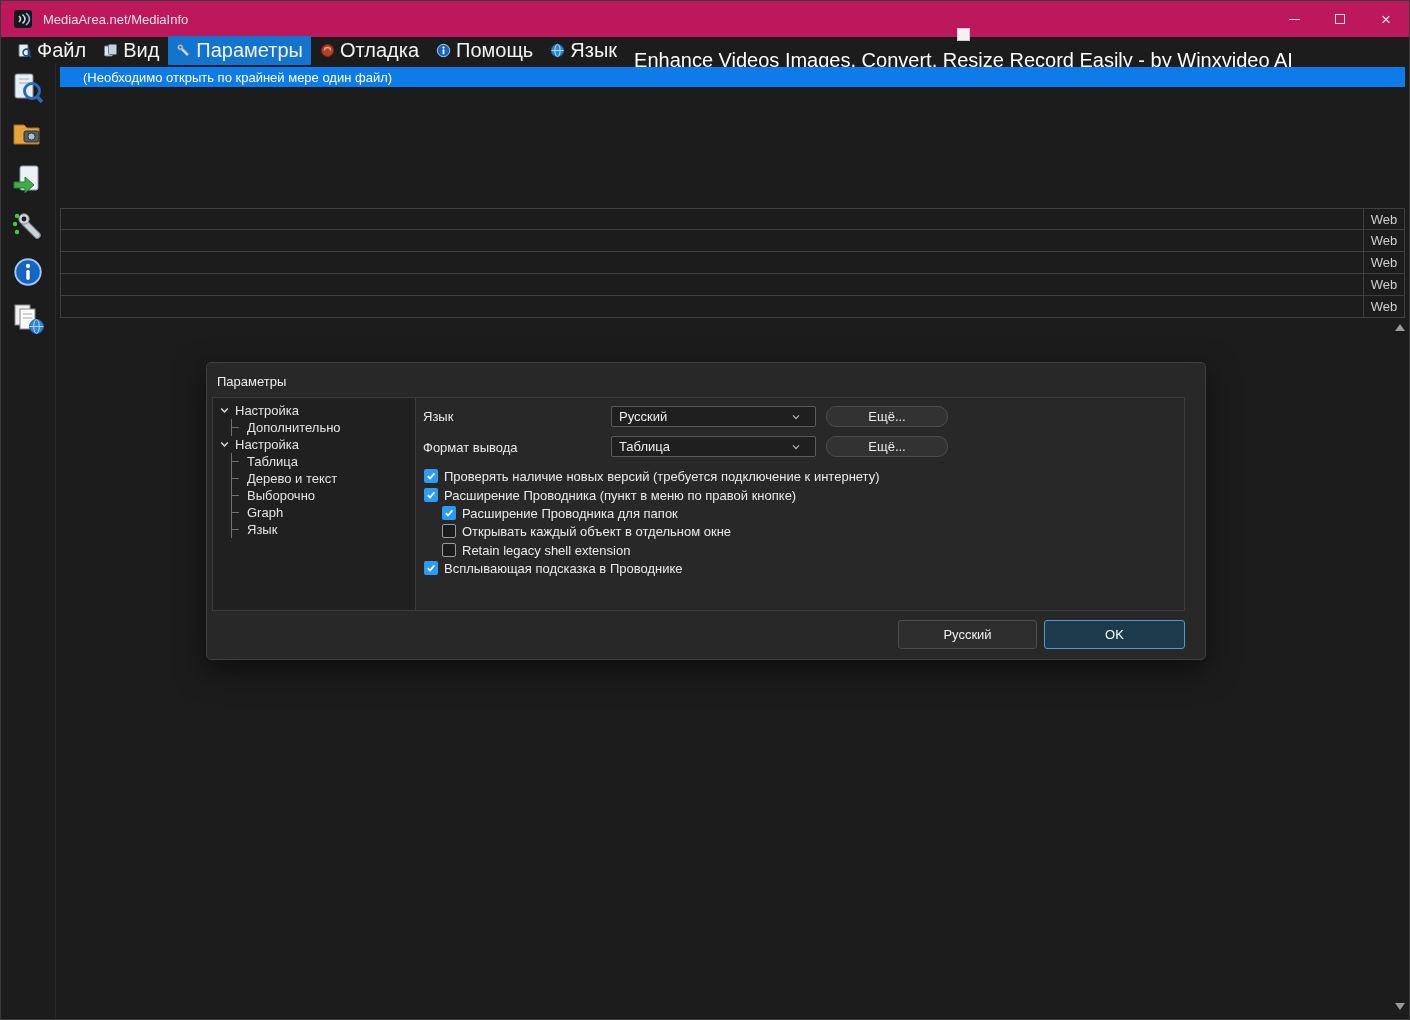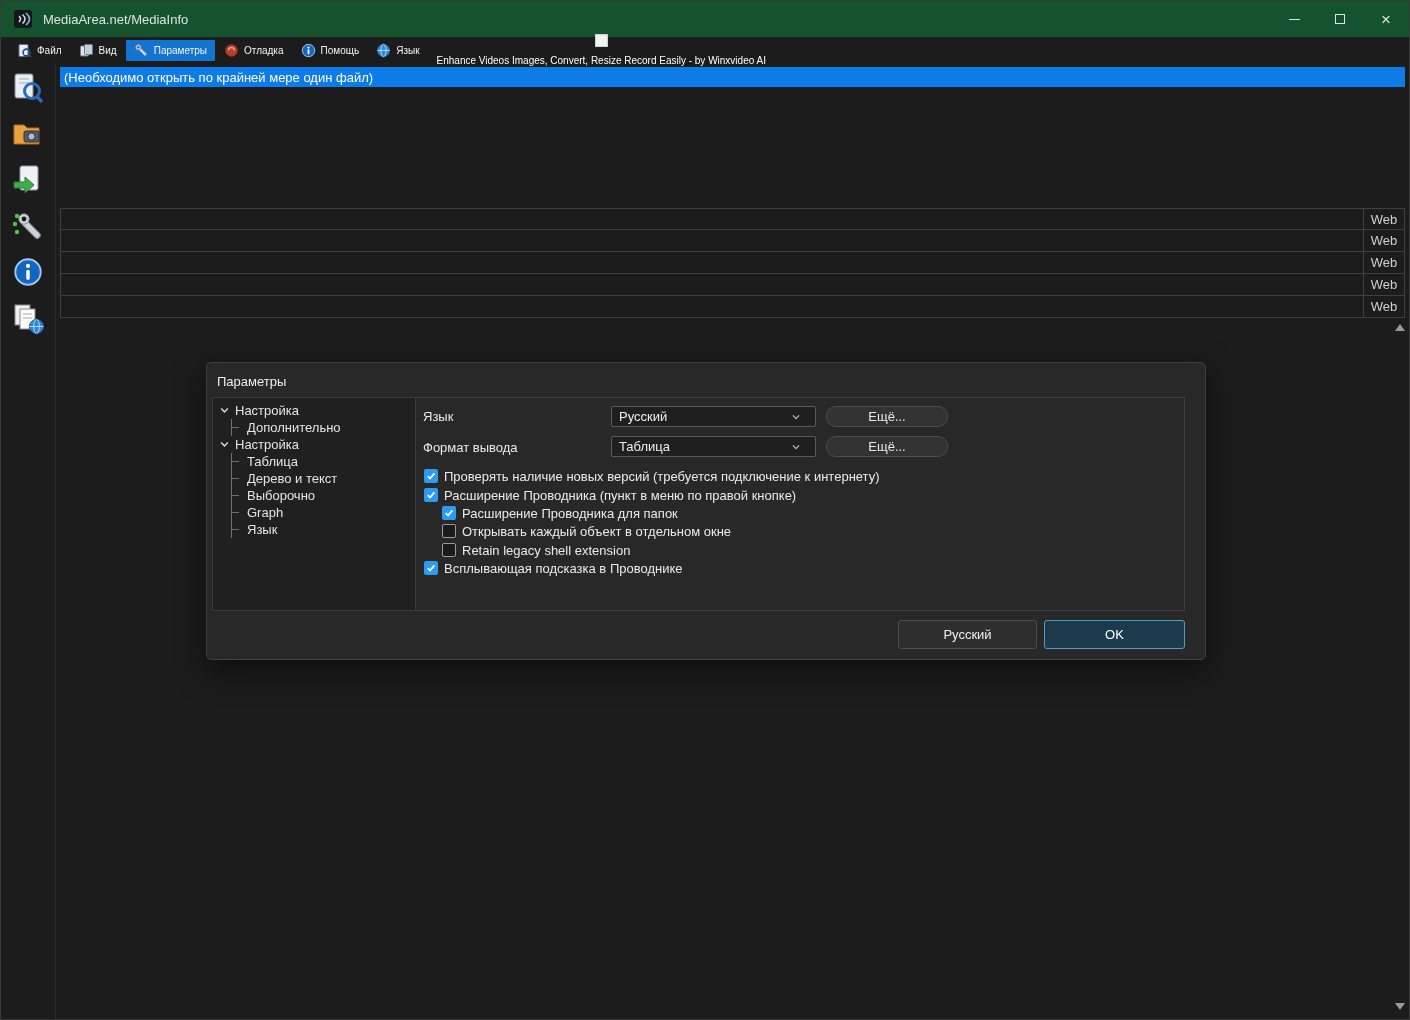--- a/index.html
+++ b/index.html
@@ -10,52 +10,52 @@
     color: #e8e8e8;
     overflow: hidden;
   }
   .window {
     position: relative; width: 1410px; height: 1020px;
     background: #1c1c1c; border: 1px solid #3a3a3a; overflow: hidden;
   }
   
   .titlebar {
     position: absolute; top: 0; left: 0; right: 0; height: 36px;
-    background: #14532d; display: flex; align-items: center;
+    background: #be185d; display: flex; align-items: center;
   }
   .app-icon { margin-left: 12px; width: 20px; height: 20px; flex: 0 0 auto; }
   .title-text { margin-left: 10px; font-size: 13px; color: #e2e2e2; }
   .win-controls { position: absolute; right: 0; top: 0; height: 36px; display: flex; }
   .win-btn { width: 46px; height: 36px; display: flex; align-items: center; justify-content: center; color: #e2e2e2; }
   .min-glyph { width: 11px; height: 1px; background: #e2e2e2; display: block; }
   .max-glyph { width: 10px; height: 10px; border: 1px solid #e2e2e2; display: block; }
   .close-glyph { font-size: 17px; line-height: 1; }
   
   .menubar {
     position: absolute; top: 36px; left: 0; right: 0; height: 26px;
-    display: flex; align-items: center; padding-left: 8px; font-size: 10px;
+    display: flex; align-items: center; padding-left: 8px; font-size: 20px;
     background: #1c1c1c;
   }
   .menu-item { display: flex; align-items: center; gap: 5px; padding: 3px 8px; margin-right: 1px; color: #f2f2f2; border-radius: 1px; }
   .menu-item.active { background: #1374cf; }
   .menu-icon { width: 15px; height: 15px; display: block; }
   .promo { display: flex; align-items: center; gap: 8px; margin-left: 8px; color: #ffffff; flex-direction: column; }
   .promo-icon { width: 13px; height: 13px; background: #f2f2f2; border: 1px solid #cfcfcf; }
   
   .side-toolbar {
     position: absolute; left: 0; top: 62px; bottom: 0; width: 55px;
     background: #1c1c1c; border-right: 1px solid #2a2a2a;
     display: flex; flex-direction: column; align-items: center; padding-top: 6px; gap: 9px;
   }
   .tool-btn { width: 38px; height: 37px; display: flex; align-items: center; justify-content: center; }
   
   .banner {
     position: absolute; left: 59px; top: 66px; width: 1345px; height: 20px;
     background: #0d7ce8; color: #ffffff; font-size: 13px;
-    display: flex; align-items: center; padding-left: 4px;
+    display: flex; align-items: center; padding-left: 23px;
   }
   .file-rows { position: absolute; left: 59px; top: 207px; width: 1345px; }
   .file-row { height: 22px; border: 1px solid #3f3f3f; border-top: none; display: flex; background: #1c1c1c; }
   .file-row:first-child { border-top: 1px solid #3f3f3f; }
   .file-row .spacer { flex: 1; }
   .web-cell {
     width: 41px; border-left: 1px solid #3f3f3f; color: #cfcfcf; font-size: 13px;
     display: flex; align-items: center; justify-content: center;
   }
   .v-scroll { position: absolute; right: 2px; top: 320px; width: 14px; bottom: 6px; }

